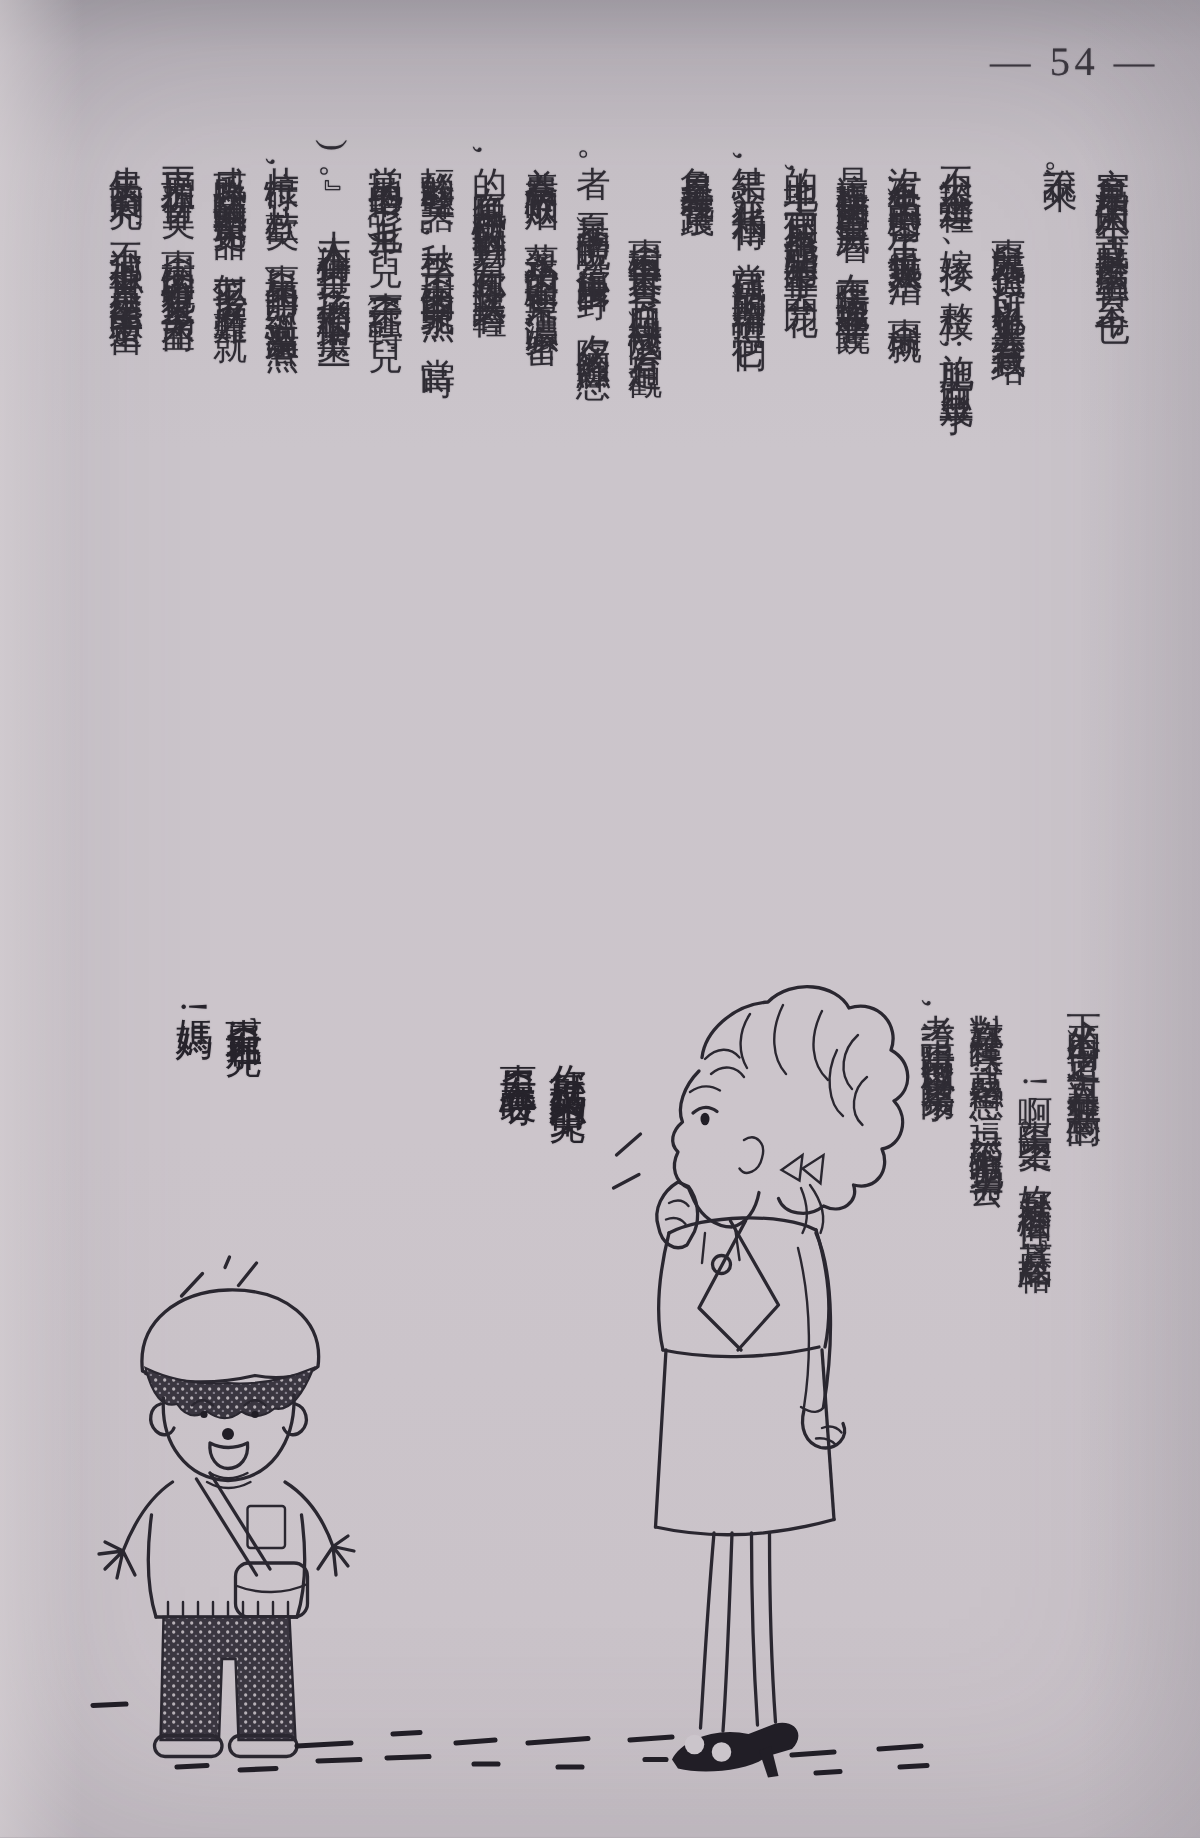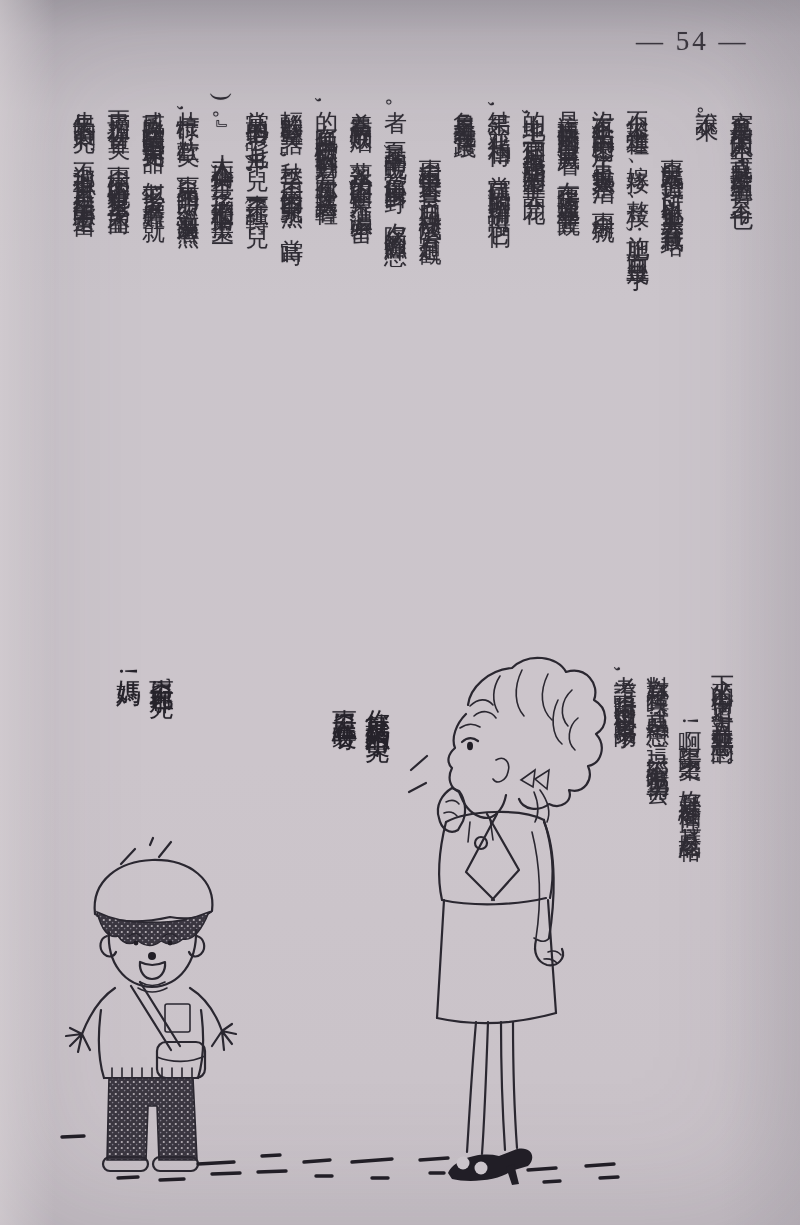--- a/index.html
+++ b/index.html
@@ -11,21 +11,21 @@
   .paper{
     position:relative;width:800px;height:1225px;
     background:linear-gradient(180deg,#a8a3aa 0px,#bab4bb 35px,#c7c1c7 110px,#cbc5cb 300px,#ccc5cb 62%,#c9c2c8 100%);
     box-shadow:inset 0 0 140px rgba(88,82,94,.22);
   }
   .paper::before{
     content:"";position:absolute;inset:0;pointer-events:none;
     background:linear-gradient(90deg,rgba(222,216,219,.55) 0,rgba(222,216,219,0) 55px,rgba(0,0,0,0) 720px,rgba(160,154,162,.25) 800px);
   }
   .pageno{
-    position:absolute;top:26px;left:636px;
+    position:absolute;top:26px;left:660px;
     font-size:27px;letter-spacing:3px;color:#3a363e;
     text-shadow:0 0 1px rgba(58,54,62,.4);
   }
   .vblock{
     position:absolute;
     writing-mode:vertical-rl;text-orientation:mixed;
     color:#2f2c34;
     text-shadow:0 0 1px rgba(47,44,52,.38);
   }
   .vblock .vcol{

